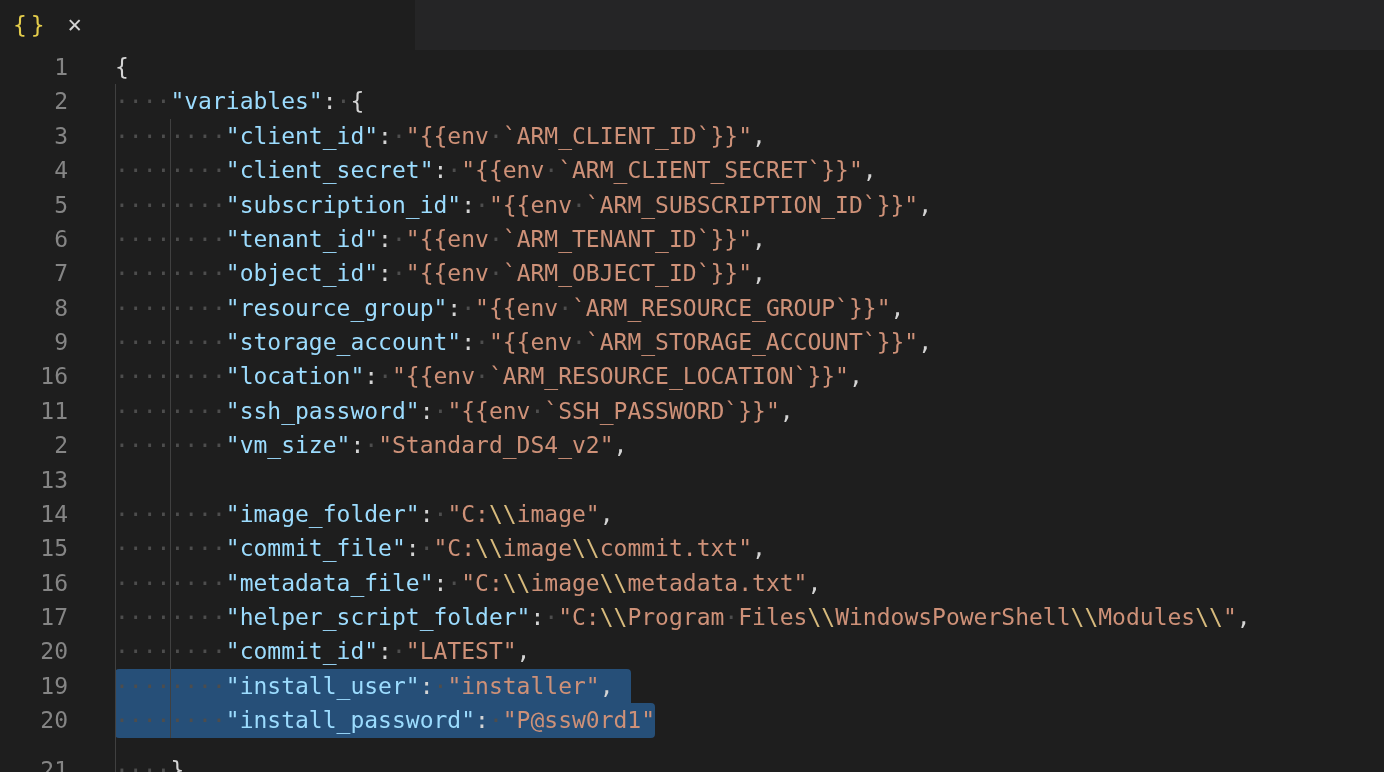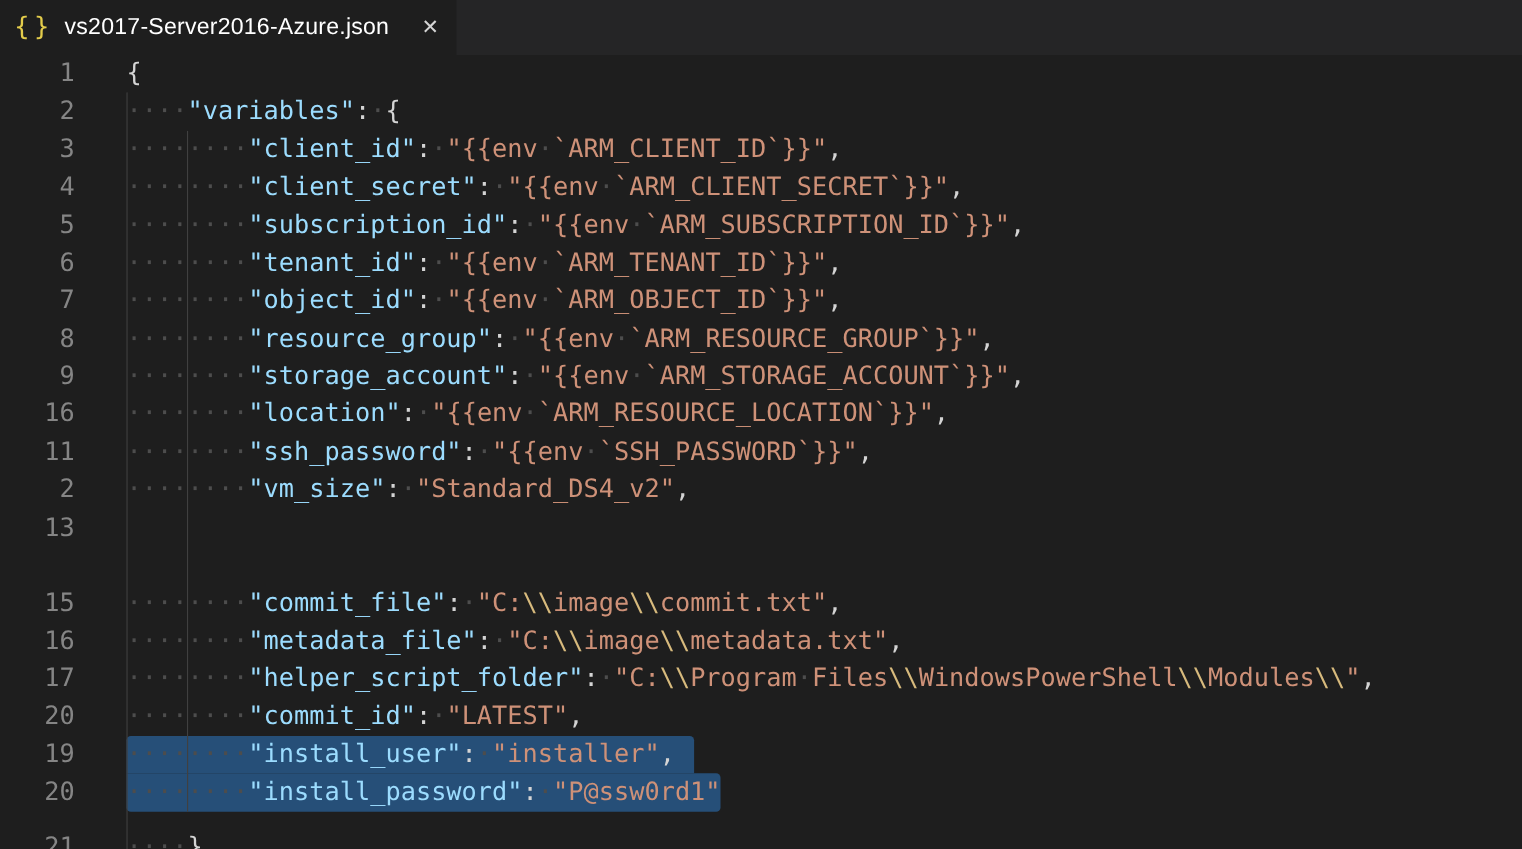--- a/index.html
+++ b/index.html
@@ -59,39 +59,39 @@
   .tk-s{color:var(--c-string,#ce9178);}
   .tk-e{color:var(--c-escape,#d7ba7d);}
   .tk-w{color:var(--c-ws,#4d4d4d);}
 </style>
 </head>
 <body style="--editor-bg: #1e1e1e; --tabbar-bg: #252526; --tab-active-bg: #1e1e1e; --tab-title: #ffffff; --json-icon: #e3cc4b; --close-icon: #d4d4d4; --line-number: #858585; --c-key: #9cdcfe; --c-string: #ce9178; --c-escape: #d7ba7d; --c-punct: #d4d4d4; --c-ws: #4d4d4d; --selection: #264f78; --indent-guide: #404040;">
 
 <div class="tabbar">
   <div class="tab">
     <span class="tab-icon">{}</span>
-    <span class="tab-title">vs2017-Server2016-Azure.json</span>
     <span class="tab-close">✕</span>
   </div>
 </div>
 
 <div class="editor" id="editor">
     <div class="row" style="top: 0px;"><span class="num">1</span><span class="code"><span class="tk-p">{</span></span></div>
     <div class="row" style="top: 34.38px;"><span class="num">2</span><span class="code"><span class="tk-w">····</span><span class="tk-k">"variables"</span><span class="tk-p">:</span><span class="tk-w">·</span><span class="tk-p">{</span></span></div>
     <div class="row" style="top: 68.76px;"><span class="num">3</span><span class="code"><span class="tk-w">········</span><span class="tk-k">"client_id"</span><span class="tk-p">:</span><span class="tk-w">·</span><span class="tk-s">"{{env</span><span class="tk-w">·</span><span class="tk-s">`ARM_CLIENT_ID`}}"</span><span class="tk-p">,</span></span></div>
     <div class="row" style="top: 103.14px;"><span class="num">4</span><span class="code"><span class="tk-w">········</span><span class="tk-k">"client_secret"</span><span class="tk-p">:</span><span class="tk-w">·</span><span class="tk-s">"{{env</span><span class="tk-w">·</span><span class="tk-s">`ARM_CLIENT_SECRET`}}"</span><span class="tk-p">,</span></span></div>
     <div class="row" style="top: 137.52px;"><span class="num">5</span><span class="code"><span class="tk-w">········</span><span class="tk-k">"subscription_id"</span><span class="tk-p">:</span><span class="tk-w">·</span><span class="tk-s">"{{env</span><span class="tk-w">·</span><span class="tk-s">`ARM_SUBSCRIPTION_ID`}}"</span><span class="tk-p">,</span></span></div>
     <div class="row" style="top: 171.9px;"><span class="num">6</span><span class="code"><span class="tk-w">········</span><span class="tk-k">"tenant_id"</span><span class="tk-p">:</span><span class="tk-w">·</span><span class="tk-s">"{{env</span><span class="tk-w">·</span><span class="tk-s">`ARM_TENANT_ID`}}"</span><span class="tk-p">,</span></span></div>
     <div class="row" style="top: 206.28px;"><span class="num">7</span><span class="code"><span class="tk-w">········</span><span class="tk-k">"object_id"</span><span class="tk-p">:</span><span class="tk-w">·</span><span class="tk-s">"{{env</span><span class="tk-w">·</span><span class="tk-s">`ARM_OBJECT_ID`}}"</span><span class="tk-p">,</span></span></div>
     <div class="row" style="top: 240.66px;"><span class="num">8</span><span class="code"><span class="tk-w">········</span><span class="tk-k">"resource_group"</span><span class="tk-p">:</span><span class="tk-w">·</span><span class="tk-s">"{{env</span><span class="tk-w">·</span><span class="tk-s">`ARM_RESOURCE_GROUP`}}"</span><span class="tk-p">,</span></span></div>
     <div class="row" style="top: 275.04px;"><span class="num">9</span><span class="code"><span class="tk-w">········</span><span class="tk-k">"storage_account"</span><span class="tk-p">:</span><span class="tk-w">·</span><span class="tk-s">"{{env</span><span class="tk-w">·</span><span class="tk-s">`ARM_STORAGE_ACCOUNT`}}"</span><span class="tk-p">,</span></span></div>
     <div class="row" style="top: 309.42px;"><span class="num">16</span><span class="code"><span class="tk-w">········</span><span class="tk-k">"location"</span><span class="tk-p">:</span><span class="tk-w">·</span><span class="tk-s">"{{env</span><span class="tk-w">·</span><span class="tk-s">`ARM_RESOURCE_LOCATION`}}"</span><span class="tk-p">,</span></span></div>
     <div class="row" style="top: 343.8px;"><span class="num">11</span><span class="code"><span class="tk-w">········</span><span class="tk-k">"ssh_password"</span><span class="tk-p">:</span><span class="tk-w">·</span><span class="tk-s">"{{env</span><span class="tk-w">·</span><span class="tk-s">`SSH_PASSWORD`}}"</span><span class="tk-p">,</span></span></div>
     <div class="row" style="top: 378.18px;"><span class="num">2</span><span class="code"><span class="tk-w">········</span><span class="tk-k">"vm_size"</span><span class="tk-p">:</span><span class="tk-w">·</span><span class="tk-s">"Standard_DS4_v2"</span><span class="tk-p">,</span></span></div>
     <div class="row" style="top: 412.56px;"><span class="num">13</span><span class="code"></span></div>
+    <div class="row" style="top: 446.94px;"><span class="num">14</span><span class="code"><span class="tk-w">········</span><span class="tk-k">"image_folder"</span><span class="tk-p">:</span><span class="tk-w">·</span><span class="tk-s">"C:</span><span class="tk-e">\\</span><span class="tk-s">image"</span><span class="tk-p">,</span></span></div>
     <div class="row" style="top: 481.32px;"><span class="num">15</span><span class="code"><span class="tk-w">········</span><span class="tk-k">"commit_file"</span><span class="tk-p">:</span><span class="tk-w">·</span><span class="tk-s">"C:</span><span class="tk-e">\\</span><span class="tk-s">image</span><span class="tk-e">\\</span><span class="tk-s">commit.txt"</span><span class="tk-p">,</span></span></div>
     <div class="row" style="top: 515.7px;"><span class="num">16</span><span class="code"><span class="tk-w">········</span><span class="tk-k">"metadata_file"</span><span class="tk-p">:</span><span class="tk-w">·</span><span class="tk-s">"C:</span><span class="tk-e">\\</span><span class="tk-s">image</span><span class="tk-e">\\</span><span class="tk-s">metadata.txt"</span><span class="tk-p">,</span></span></div>
     <div class="row" style="top: 550.08px;"><span class="num">17</span><span class="code"><span class="tk-w">········</span><span class="tk-k">"helper_script_folder"</span><span class="tk-p">:</span><span class="tk-w">·</span><span class="tk-s">"C:</span><span class="tk-e">\\</span><span class="tk-s">Program</span><span class="tk-w">·</span><span class="tk-s">Files</span><span class="tk-e">\\</span><span class="tk-s">WindowsPowerShell</span><span class="tk-e">\\</span><span class="tk-s">Modules</span><span class="tk-e">\\</span><span class="tk-s">"</span><span class="tk-p">,</span></span></div>
     <div class="row" style="top: 584.46px;"><span class="num">20</span><span class="code"><span class="tk-w">········</span><span class="tk-k">"commit_id"</span><span class="tk-p">:</span><span class="tk-w">·</span><span class="tk-s">"LATEST"</span><span class="tk-p">,</span></span></div>
     <div class="row" style="top: 618.84px;"><div class="sel" style="width: calc(36ch + 18px); border-radius: 4px 4px 0px 0px;"></div><span class="num">19</span><span class="code"><span class="tk-w">········</span><span class="tk-k">"install_user"</span><span class="tk-p">:</span><span class="tk-w">·</span><span class="tk-s">"installer"</span><span class="tk-p">,</span></span></div>
     <div class="row" style="top: 653.22px;"><div class="sel" style="width: 39ch; border-radius: 0px 4px 4px;"></div><span class="num">20</span><span class="code"><span class="tk-w">········</span><span class="tk-k">"install_password"</span><span class="tk-p">:</span><span class="tk-w">·</span><span class="tk-s">"P@ssw0rd1"</span></span></div>
     <div class="row" style="top: 703px;"><span class="num">21</span><span class="code"><span class="tk-w">····</span><span class="tk-p">},</span></span></div>
     <div class="guide" style="left: 115px; top: 34.38px; height: 687.62px;"></div>
     <div class="guide" style="left: 170px; top: 68.76px; height: 618.84px;"></div>
   </div>

